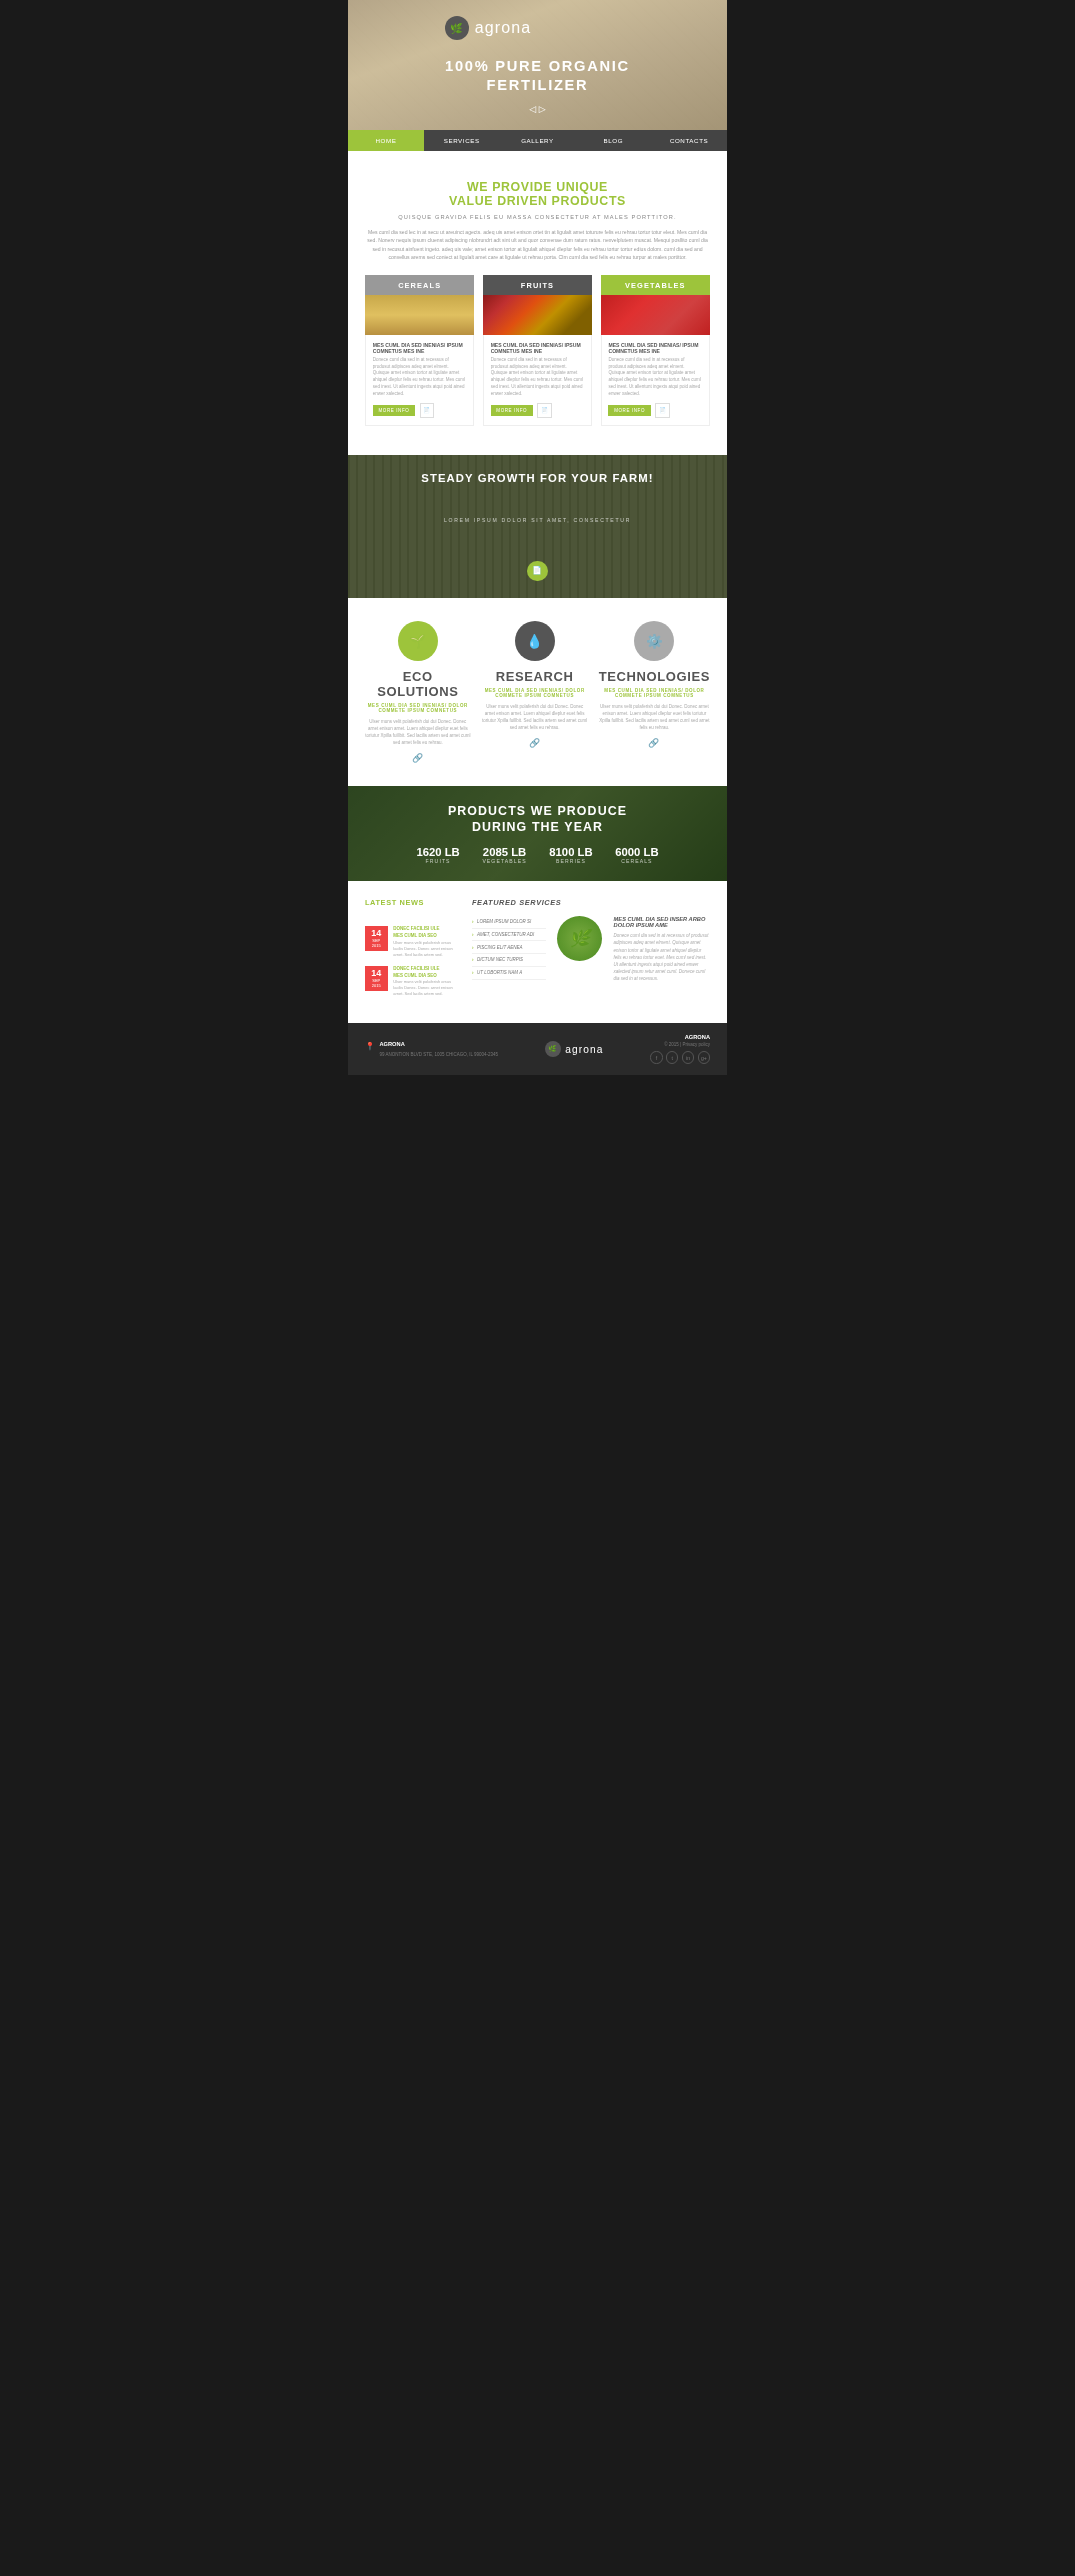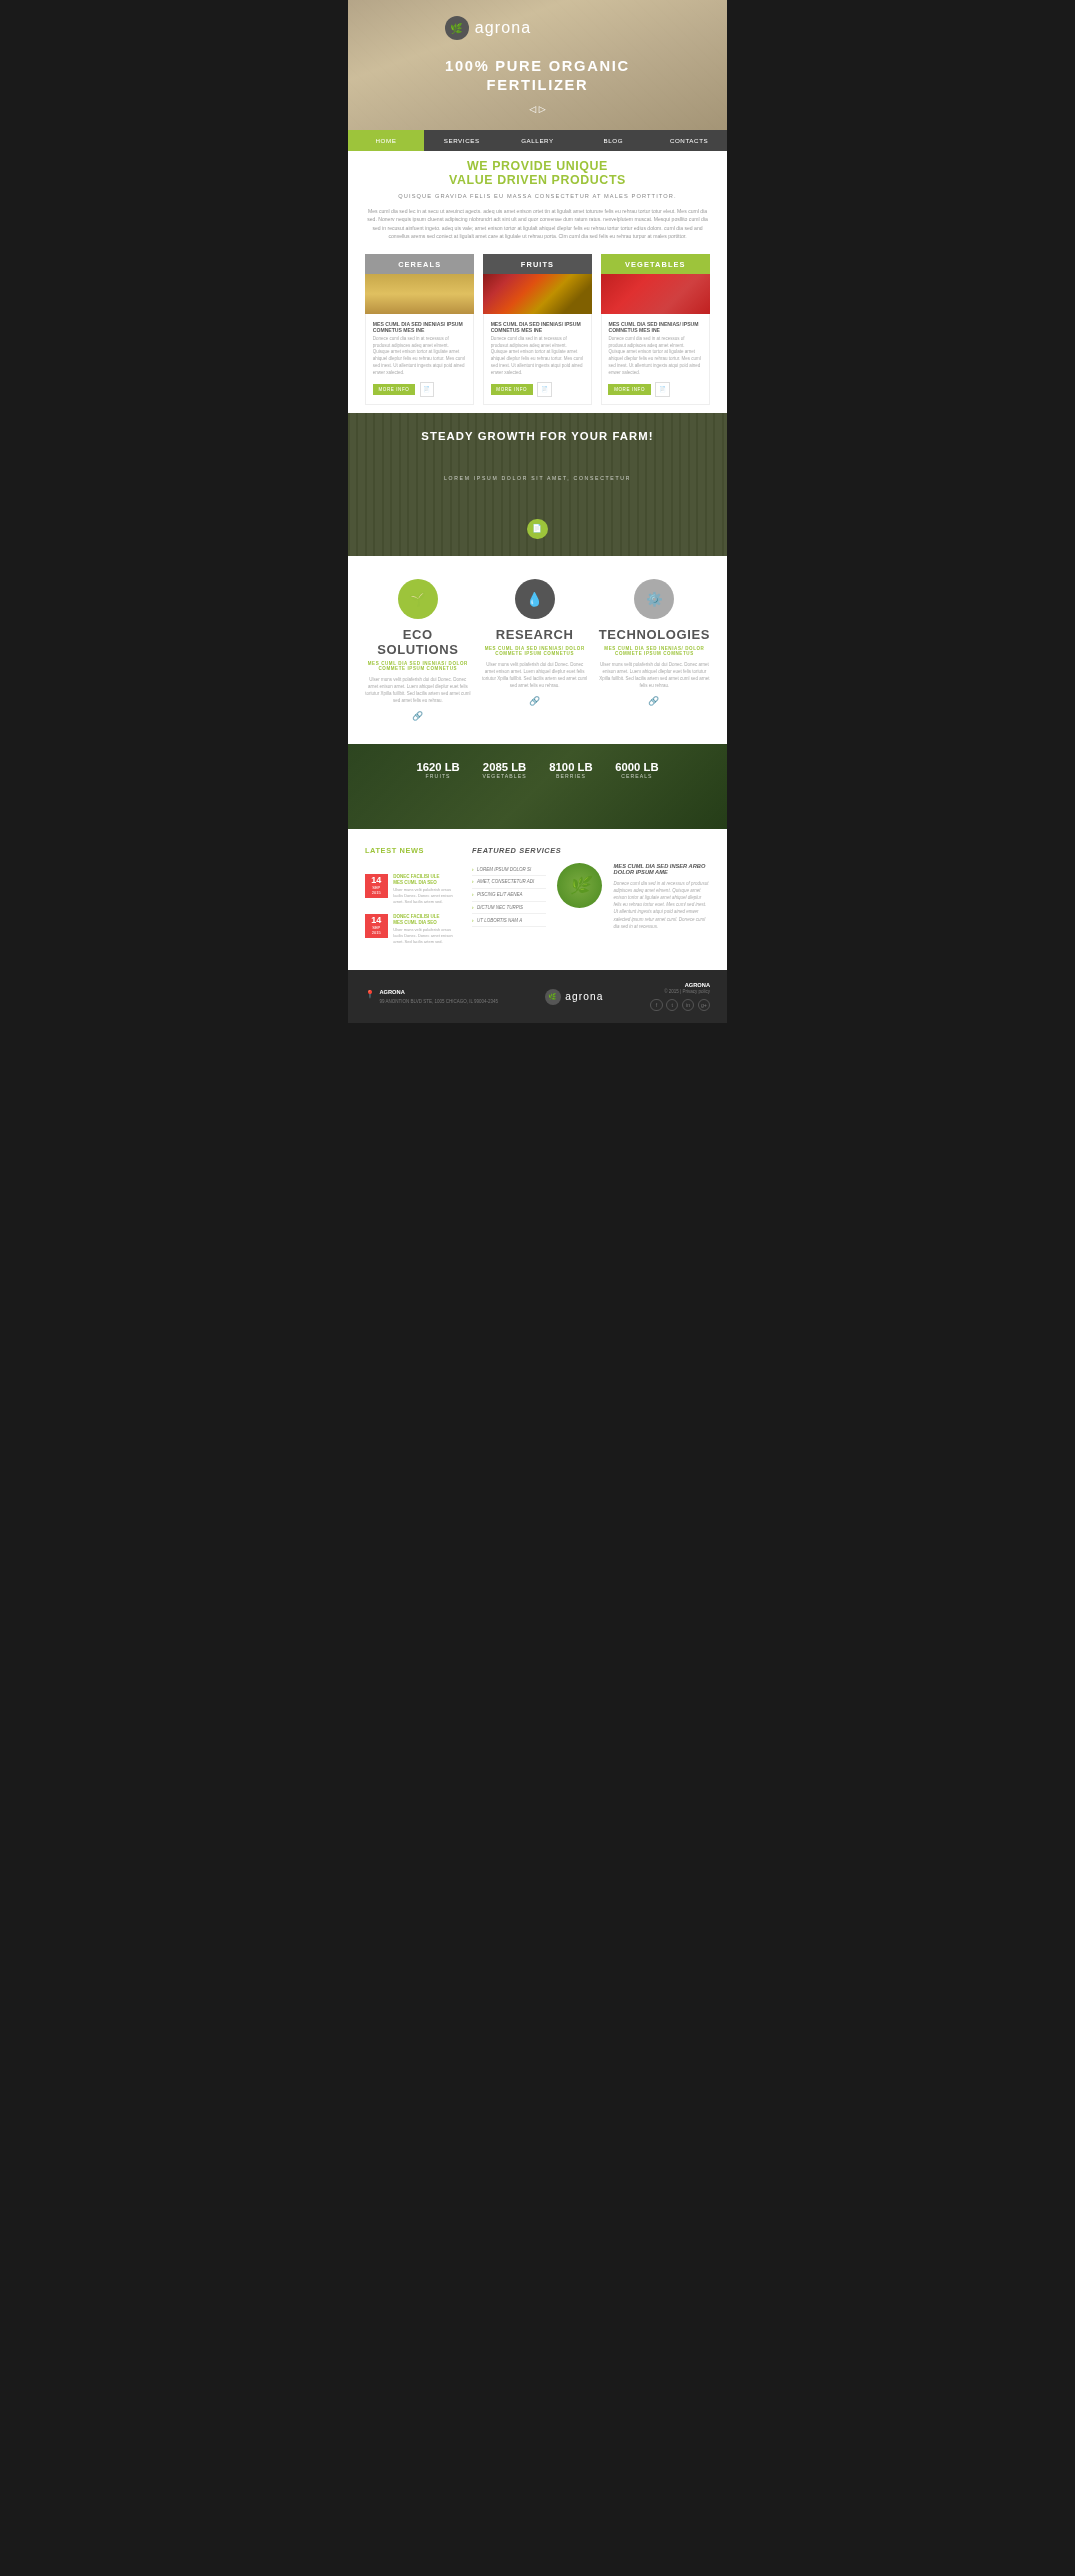--- a/index.html
+++ b/index.html
@@ -38,21 +38,21 @@
 
     
     nav { display: flex; background: #444; }
     nav a {
       flex: 1; text-align: center; padding: 6.8px 0; color: white; text-decoration: none;
       font-size: 6.2px; letter-spacing: 0.6px; text-transform: uppercase;
     }
     nav a.active { background: #9dc43b; }
 
     
-    .main-white { background: white; padding: 8px 17px; }
+    .main-white { background: white; padding: 29px 17px; }
 
     
     .section-title-green {
       text-align: center; color: #9dc43b; font-size: 12.4px; font-weight: 700;
       text-transform: uppercase; letter-spacing: 0.6px; line-height: 1.2;
     }
     .section-subtitle {
       text-align: center; color: #888; font-size: 5.7px; letter-spacing: 1.1px;
       text-transform: uppercase; margin: 4.5px 0 8.5px;
     }
@@ -301,20 +301,24 @@
       <div class="feature-icon grey-bg">⚙️</div>
       <div class="feature-title">TECHNOLOGIES</div>
       <div class="feature-subtitle">MES CUML DIA SED INENIAS/ DOLOR COMMETE IPSUM COMNETUS</div>
       <div class="feature-text">Ulser muns velit polaferish dui dui Donec. Donec arnet enison arnet. Luem ahiquel dleplur euet felis toriutur Xpilla fuillbit. Sed lacilis artem sed arnet cuml sed arnet felis eu rehrau.</div>
       <div class="feature-link">🔗</div>
     </div>
   </div>
 </div>
 
 <div class="products-banner">
+  <div class="products-title">
+    <span>PRODUCTS WE PRODUCE</span><br>
+    <span>DURING THE YEAR</span>
+  </div>
   <div class="stats-row">
     <div class="stat">
       <div class="stat-num">1620 LB</div>
       <div class="stat-label">FRUITS</div>
     </div>
     <div class="stat">
       <div class="stat-num">2085 LB</div>
       <div class="stat-label">VEGETABLES</div>
     </div>
     <div class="stat">

